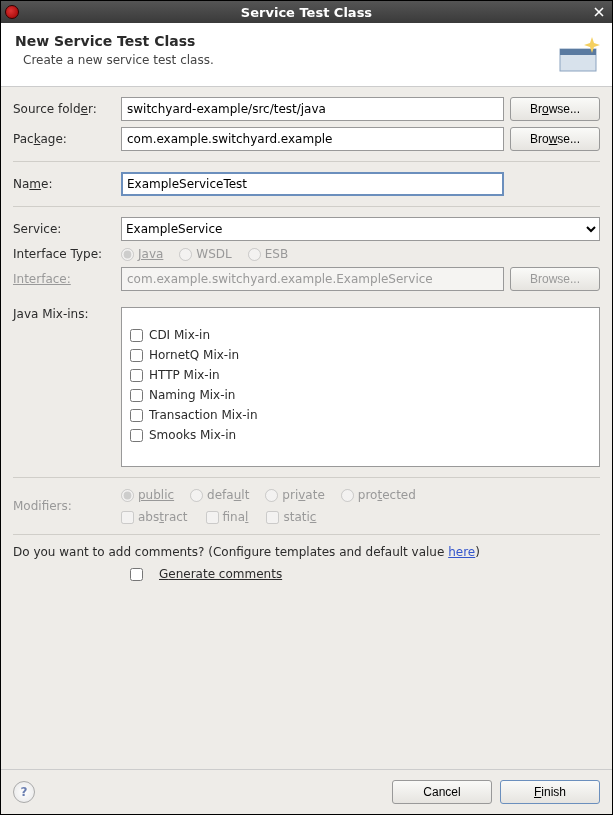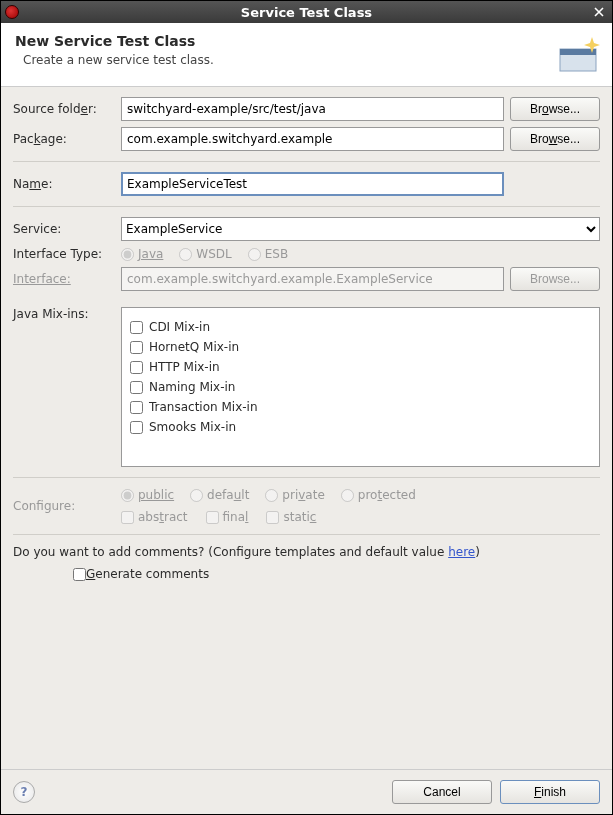--- a/index.html
+++ b/index.html
@@ -25,26 +25,26 @@
 input.text[disabled] { color:#999; background:#f5f4f2;}
 select.sel { width: 100%; height: 24px; border: 1px solid #999; background:#fff; padding: 0 0; font-size: 12px; font-family: inherit;}
 button.btn { height: 24px; min-width: 90px; border: 1px solid #999; background: linear-gradient(#fafaf8,#e6e4e0); font-size: 12px; cursor: pointer; padding: 0 10px; font-family: Liberation Sans, sans-serif; border-radius: 3px;}
 button.btn:disabled { color: #999; cursor: default;}
 .sep { height: 1px; background: #d0cec9; margin: 10px 0;}
 .radio-row { display: flex; gap: 16px; align-items:center;}
 .radio-row label, .check-row label { display:flex; align-items:center; gap:4px; font-size:12px;}
 .radio-row.disabled label, .check-row.disabled label { color:#999;}
 .radio-row input, .check-row input { margin:0; }
 .radio-row .u { text-decoration: underline; }
-.mixins-box { flex:1; border:1px solid #999; background:#fff; padding: 12px 8px; height: 160px; display:flex; flex-direction:column; gap:6px;}
+.mixins-box { flex:1; border:1px solid #999; background:#fff; padding: 20px 8px; height: 160px; display:flex; flex-direction:column; gap:6px;}
 .mixins-box label { display:flex; align-items:center; gap:6px; font-size:12px;}
 .check-row { display:flex; gap:18px; }
 .comments { font-size:12px; margin: 8px 0;}
 .comments a { color:#3355cc; text-decoration: underline; cursor:pointer;}
-.gen-row { display:flex; align-items:center; gap:0; margin-left: 60px; font-size:12px;}
+.gen-row { display:flex; align-items:center; gap:16px; margin-left: 117px; font-size:12px;text-decoration:underline;}
 .gen-row .u { text-decoration: underline; }
 .footer { border-top:1px solid #ccc; padding: 10px 12px; display:flex; align-items:center;}
 .footer .help { width: 22px; height:22px; border:1px solid #aaa; border-radius:50%; display:flex; align-items:center; justify-content:center; color:#6a7eb0; font-weight:bold; cursor:pointer; background: radial-gradient(#fff,#e6e6e6);}
 .footer .spacer { flex:1; }
 .footer button.btn { min-width: 100px;}
 .footer button.default { border:1.5px solid #6b8fbd;}
 .u { text-decoration: underline; }
 </style>
 </head>
 <body>
@@ -156,21 +156,21 @@
         <label>
             <input type="checkbox" style=""> 
             <span>Smooks Mix-in</span>
           </label>
       </div>
     </div>
 
     <div class="sep"></div>
 
     <div class="row">
-      <div class="label" style="color:#999">Configure:</div>
+      <div class="label" style="color:#999">Modifiers:</div>
       <div style="flex:1">
         <div class="radio-row disabled">
           <label>
               <input type="radio" checked="" disabled="" style=""> 
               <span class="u">public</span>
             </label>
           <label>
               <input type="radio" disabled="" style=""> 
               <span>defa<span class="u">u</span>lt</span>
             </label>

